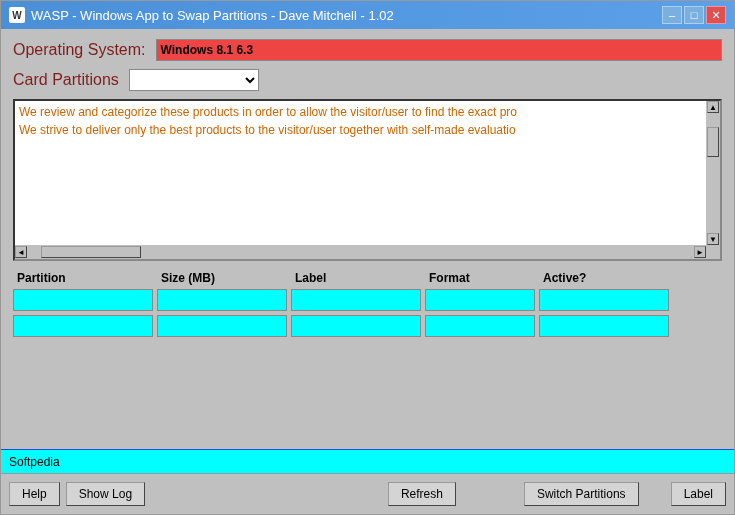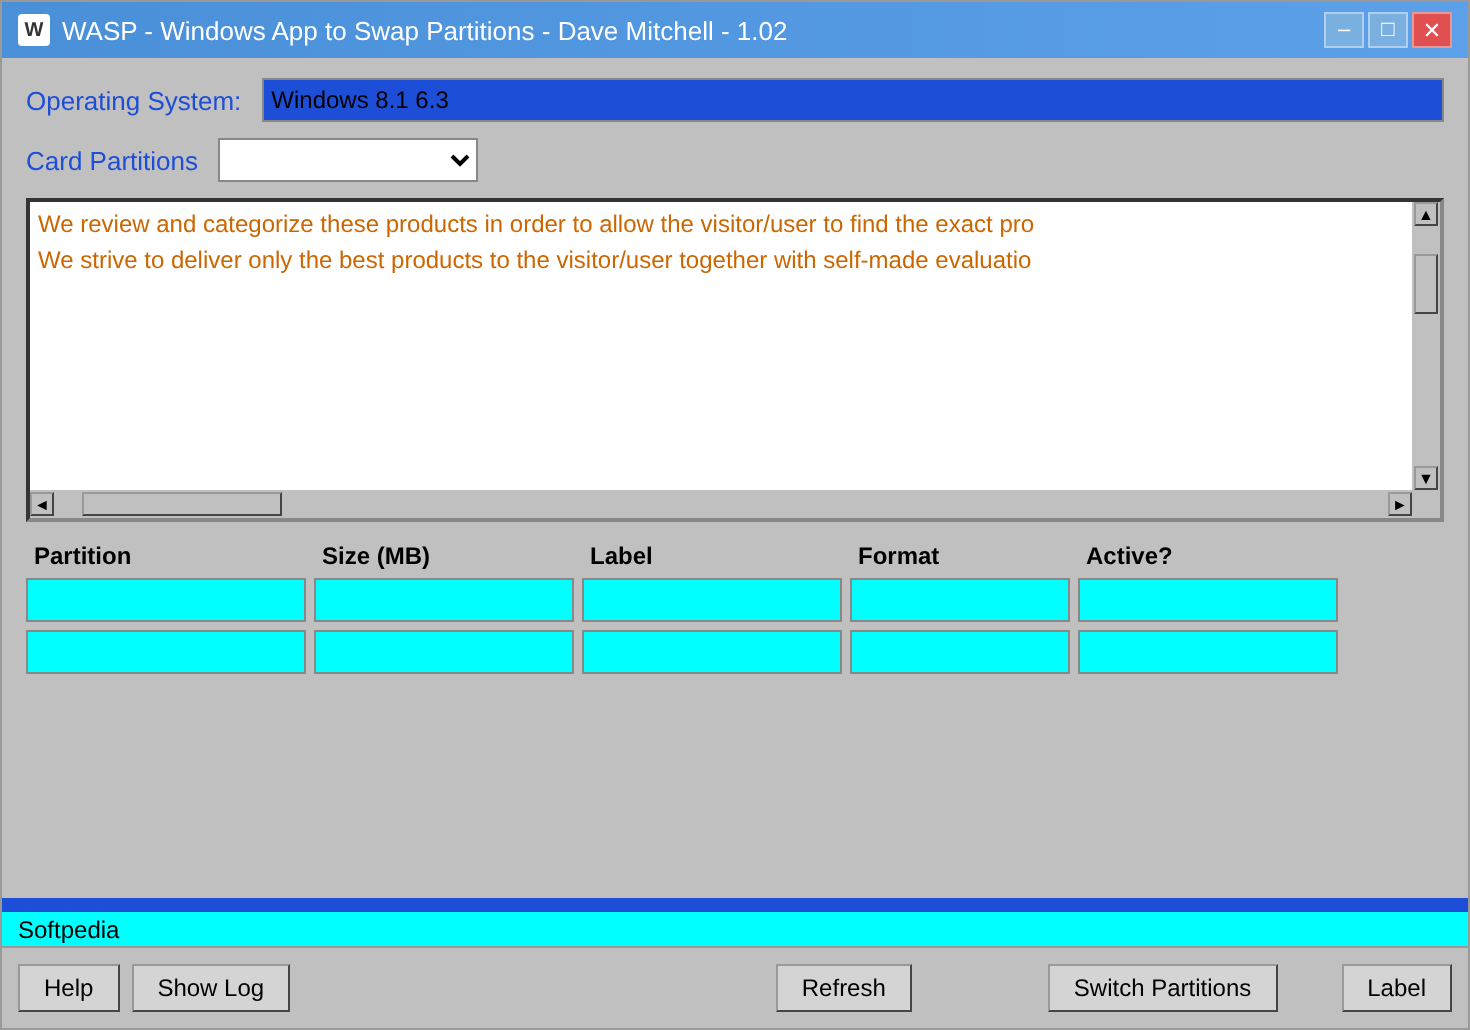--- a/index.html
+++ b/index.html
@@ -75,31 +75,32 @@
       display: flex;
       flex-direction: column;
       gap: 8px;
     }
     .row {
       display: flex;
       align-items: center;
       gap: 10px;
     }
     .label {
-      color: #1d4ed8;
-      font-size: 13px;
+      color: #7f1d1d;
+      font-size: 16px;
       white-space: nowrap;
     }
     .cyan-field {
-      background: #1d4ed8;
+      background: #ef4444;
       border: 1px solid #888;
       height: 22px;
       padding: 2px 4px;
       font-size: 12px;
       color: #000;
+      font-weight: bold;
     }
     .os-field {
       flex: 1;
     }
     .card-info-row {
       display: flex;
       align-items: center;
       gap: 10px;
     }
     .card-dropdown {
@@ -147,21 +148,21 @@
       background: #00ffff;
       border: 1px solid #888;
     }
     .status-bar {
       margin-top: auto;
       background: #00ffff;
       height: 24px;
       display: flex;
       align-items: center;
       padding: 0 8px;
-      border-top: 7px solid #1d4ed8;
+      border-top: 1px solid #1d4ed8;
       font-size: 12px;
       color: #000;
     }
     .bottom-bar {
       background: #c0c0c0;
       height: 36px;
       display: flex;
       align-items: center;
       padding: 20px 8px;
       gap: 6px;

